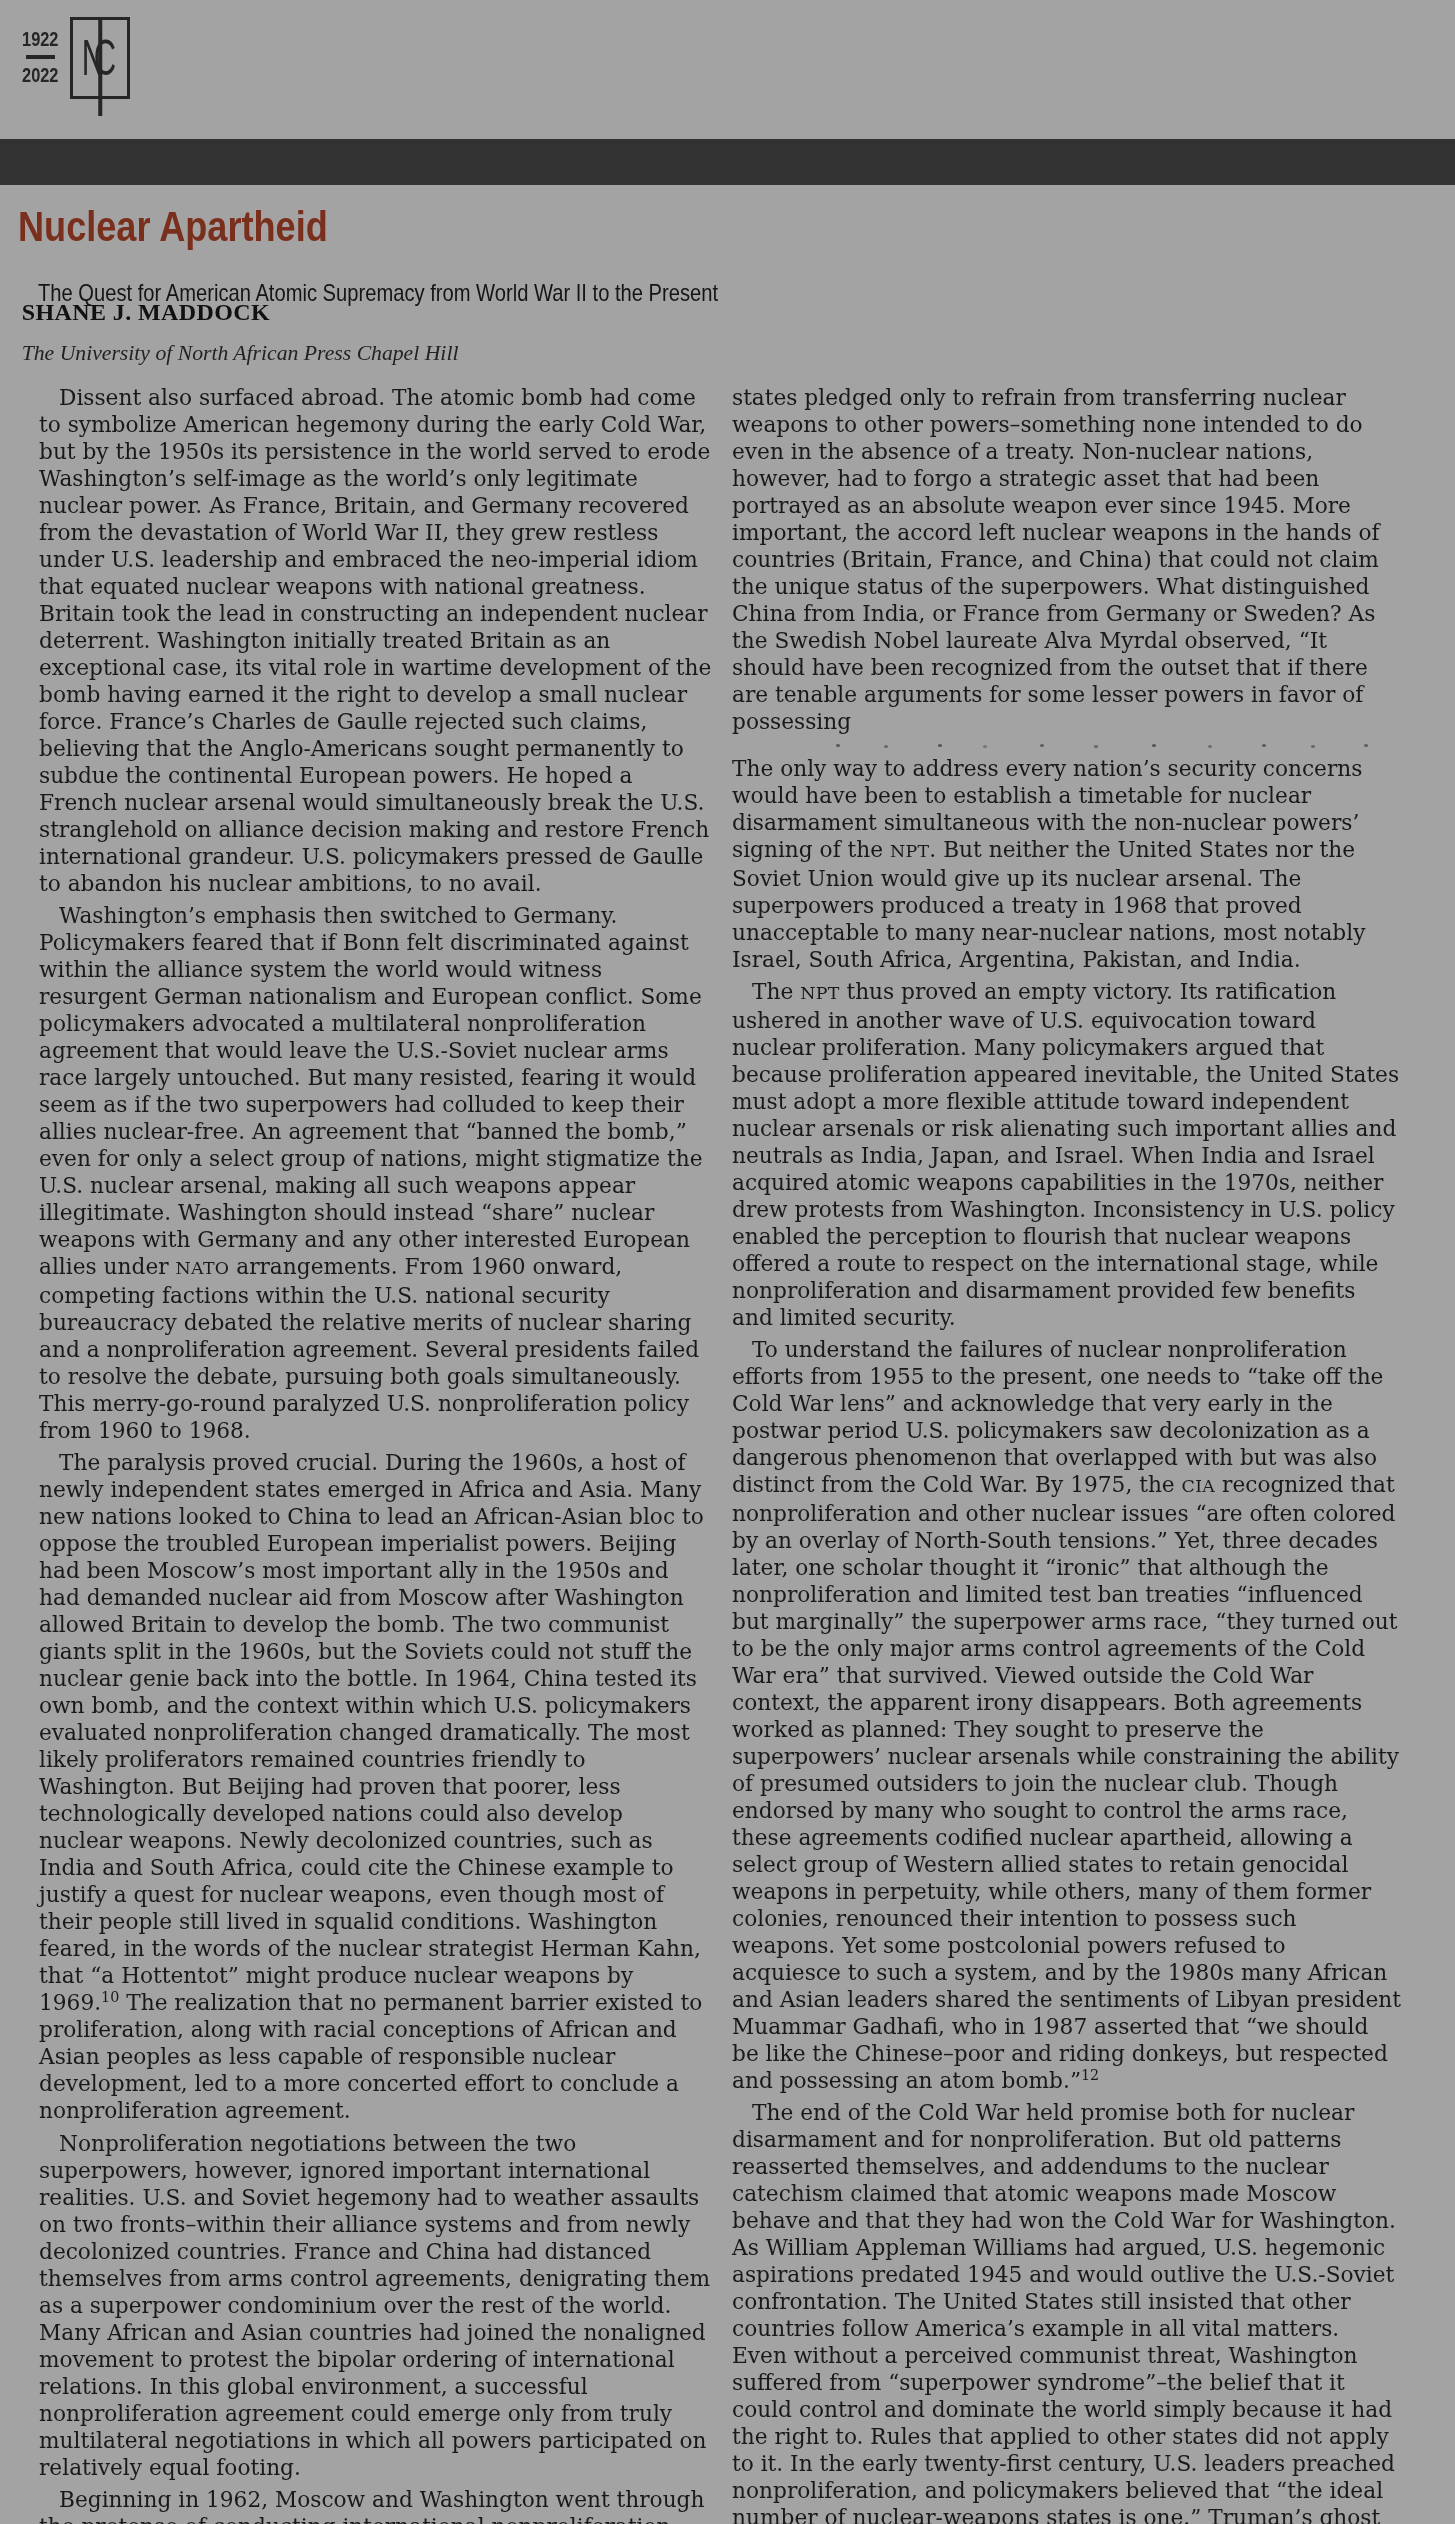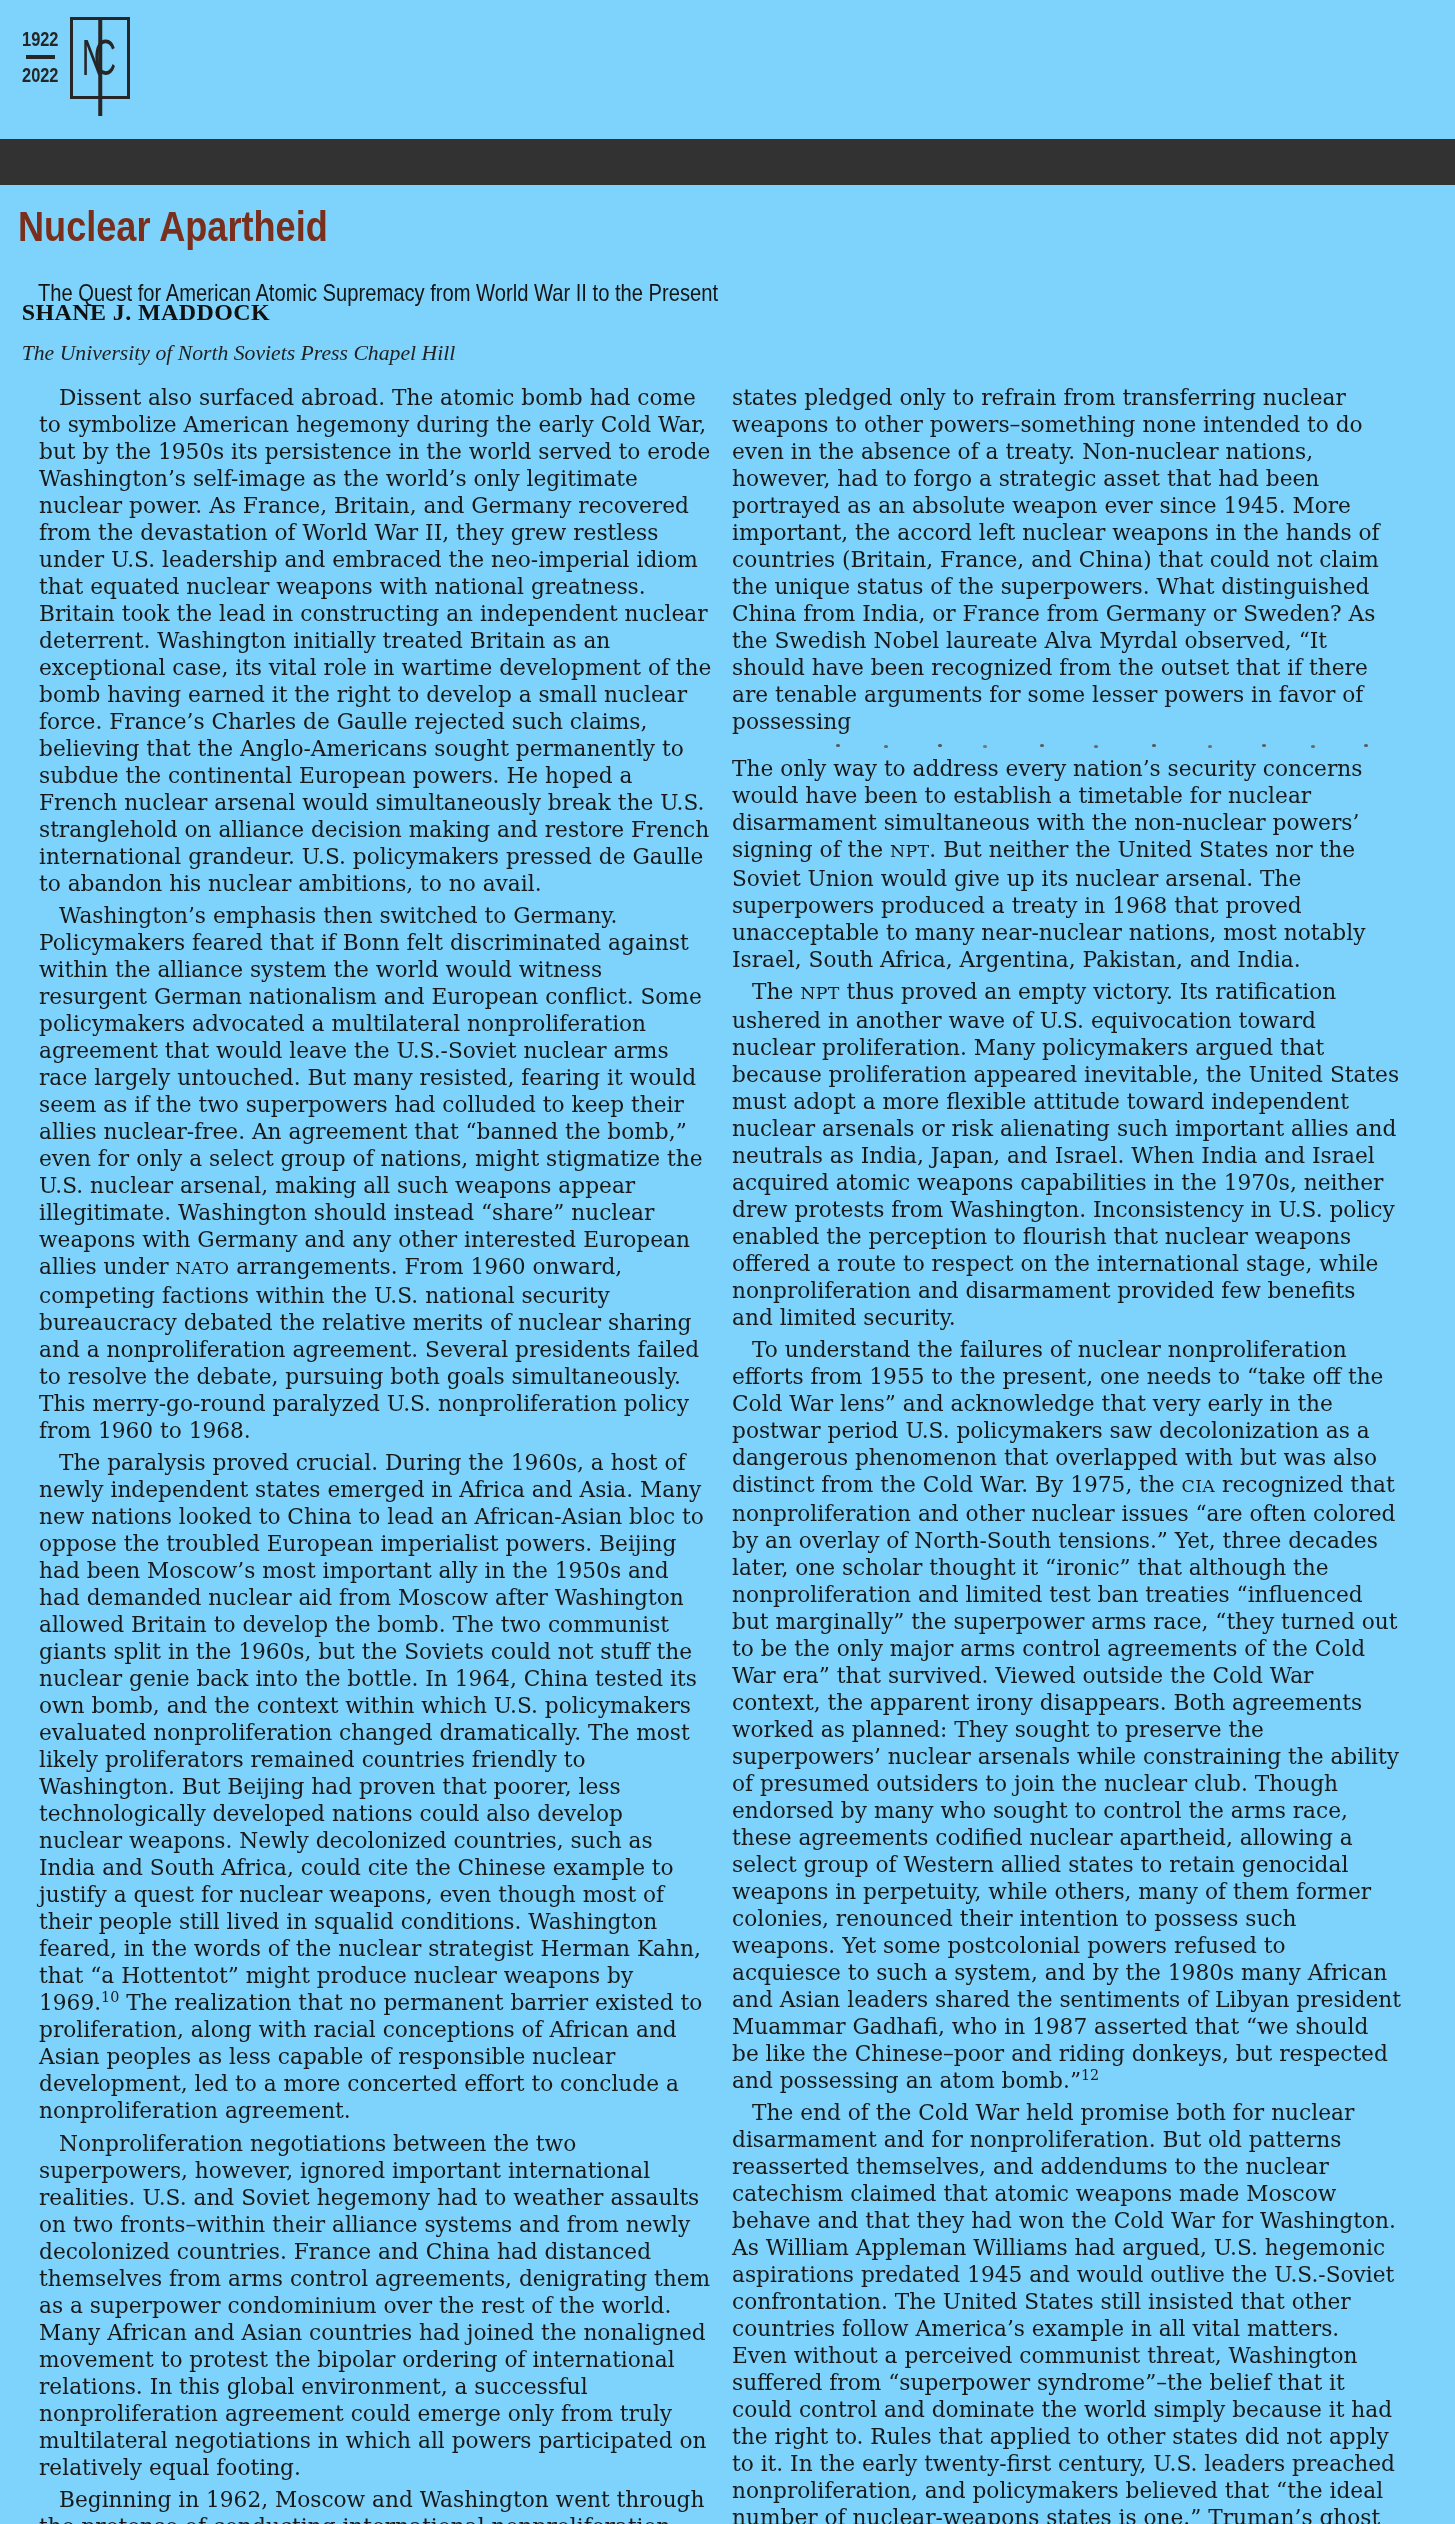--- a/index.html
+++ b/index.html
@@ -1,16 +1,16 @@
 <!DOCTYPE html>
 <html style="font-size:14px"><head>
 <meta charset="utf-8">
 <style>
   html,body{margin:0;padding:0;background:#ffffff;}
-  .page{position:relative;width:1455px;height:2525px;background:#7dd3fc;overflow:hidden;
+  .page{position:relative;width:1455px;height:2525px;background:#a3a3a3;overflow:hidden;
         font-family:"DejaVu Serif",serif;color:#191919;}
 
   
   .logo{position:absolute;top:17.3px;left:21.7px;display:flex;align-items:flex-start;}
   .years{display:flex;flex-direction:column;align-items:center;margin-top:10.4px;width:38px;}
   .yr{font-family:"Liberation Sans",sans-serif;font-weight:700;font-size:20px;line-height:22.5px;
       color:#262626;transform:scaleX(0.82);transform-origin:50% 50%;}
   .yr-rule{width:29.4px;height:3.5px;background:#262626;margin:5.2px 0;}
   .monogram{position:relative;width:54px;height:76px;border:3.5px solid #262626;margin-left:10.4px;}
   .monogram::before{content:"";position:absolute;left:50%;top:-3.5px;width:3.5px;height:99px;
@@ -76,21 +76,21 @@
   <div class="bar" style="background: rgb(50, 50, 51);"></div>
 
   <section>
     <h1 class="title" style="color: rgb(122, 46, 28);">
       <span class="cond">Nuclear Apartheid</span>
     </h1>
     <h2 class="subtitle">
       <span class="cond">The Quest for American Atomic Supremacy from World War II to the Present</span>
     </h2>
     <div class="author">SHANE J. MADDOCK</div>
-    <div class="affiliation">The University of North Soviets Press Chapel Hill</div>
+    <div class="affiliation">The University of North African Press Chapel Hill</div>
   </section>
 
   <main>
     <div class="col col-left">
         <p class="para indent"><span>Dissent also surfaced abroad. The atomic bomb had come to symbolize American hegemony during the early Cold War, but by the 1950s its persistence in the world served to erode Washington’s self-image as the world’s only legitimate nuclear power. As France, Britain, and Germany recovered from the devastation of World War II, they grew restless under U.S. leadership and embraced the neo-imperial idiom that equated nuclear weapons with national greatness. Britain took the lead in constructing an independent nuclear deterrent. Washington initially treated Britain as an exceptional case, its vital role in wartime development of the bomb having earned it the right to develop a small nuclear force. France’s Charles de Gaulle rejected such claims, believing that the Anglo-Americans sought permanently to subdue the continental European powers. He hoped a French nuclear arsenal would simultaneously break the U.S. stranglehold on alliance decision making and restore French international grandeur. U.S. policymakers pressed de Gaulle to abandon his nuclear ambitions, to no avail.</span></p>
         <p class="para indent"><span>Washington’s emphasis then switched to Germany. Policymakers feared that if Bonn felt discriminated against within the alliance system the world would witness resurgent German nationalism and European conflict. Some policymakers advocated a multilateral nonproliferation agreement that would leave the U.S.-Soviet nuclear arms race largely untouched. But many resisted, fearing it would seem as if the two superpowers had colluded to keep their allies nuclear-free. An agreement that “banned the bomb,” even for only a select group of nations, might stigmatize the U.S. nuclear arsenal, making all such weapons appear illegitimate. Washington should instead “share” nuclear weapons with Germany and any other interested European allies under </span><span class="sc">NATO</span><span> arrangements. From 1960 onward, competing factions within the U.S. national security bureaucracy debated the relative merits of nuclear sharing and a nonproliferation agreement. Several presidents failed to resolve the debate, pursuing both goals simultaneously. This merry-go-round paralyzed U.S. nonproliferation policy from 1960 to 1968.</span></p>
         <p class="para indent"><span>The paralysis proved crucial. During the 1960s, a host of newly independent states emerged in Africa and Asia. Many new nations looked to China to lead an African-Asian bloc to oppose the troubled European imperialist powers. Beijing had been Moscow’s most important ally in the 1950s and had demanded nuclear aid from Moscow after Washington allowed Britain to develop the bomb. The two communist giants split in the 1960s, but the Soviets could not stuff the nuclear genie back into the bottle. In 1964, China tested its own bomb, and the context within which U.S. policymakers evaluated nonproliferation changed dramatically. The most likely proliferators remained countries friendly to Washington. But Beijing had proven that poorer, less technologically developed nations could also develop nuclear weapons. Newly decolonized countries, such as India and South Africa, could cite the Chinese example to justify a quest for nuclear weapons, even though most of their people still lived in squalid conditions. Washington feared, in the words of the nuclear strategist Herman Kahn, that “a Hottentot” might produce nuclear weapons by 1969.</span><span class="sup">10</span><span> The realization that no permanent barrier existed to proliferation, along with racial conceptions of African and Asian peoples as less capable of responsible nuclear development, led to a more concerted effort to conclude a nonproliferation agreement.</span></p>
         <p class="para indent"><span>Nonproliferation negotiations between the two superpowers, however, ignored important international realities. U.S. and Soviet hegemony had to weather assaults on two fronts–within their alliance systems and from newly decolonized countries. France and China had distanced themselves from arms control agreements, denigrating them as a superpower condominium over the rest of the world. Many African and Asian countries had joined the nonaligned movement to protest the bipolar ordering of international relations. In this global environment, a successful nonproliferation agreement could emerge only from truly multilateral negotiations in which all powers participated on relatively equal footing.</span></p>
         <p class="para indent"><span>Beginning in 1962, Moscow and Washington went through the pretense of conducting international nonproliferation talks at the Eighteen-Nation Disarmament Committee, but substantive discussions occurred behind closed doors on a bilateral basis. The Nuclear Nonproliferation Treaty (</span></p>
       </div>

